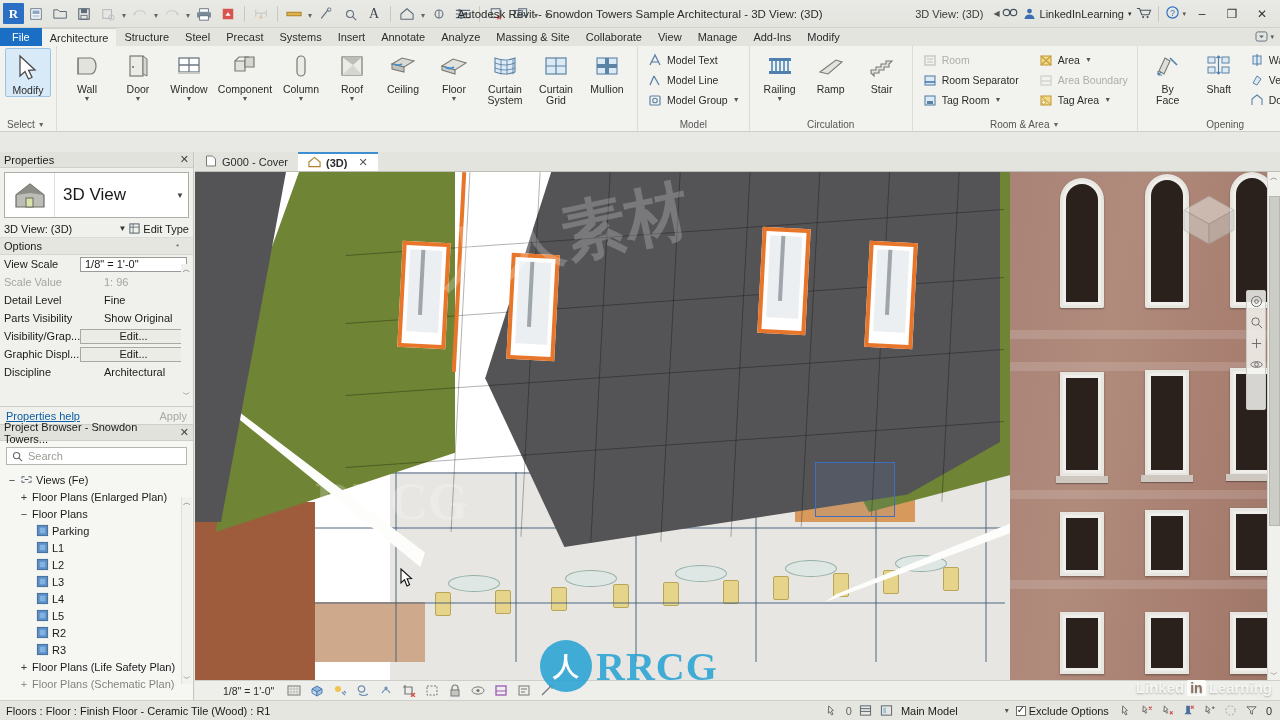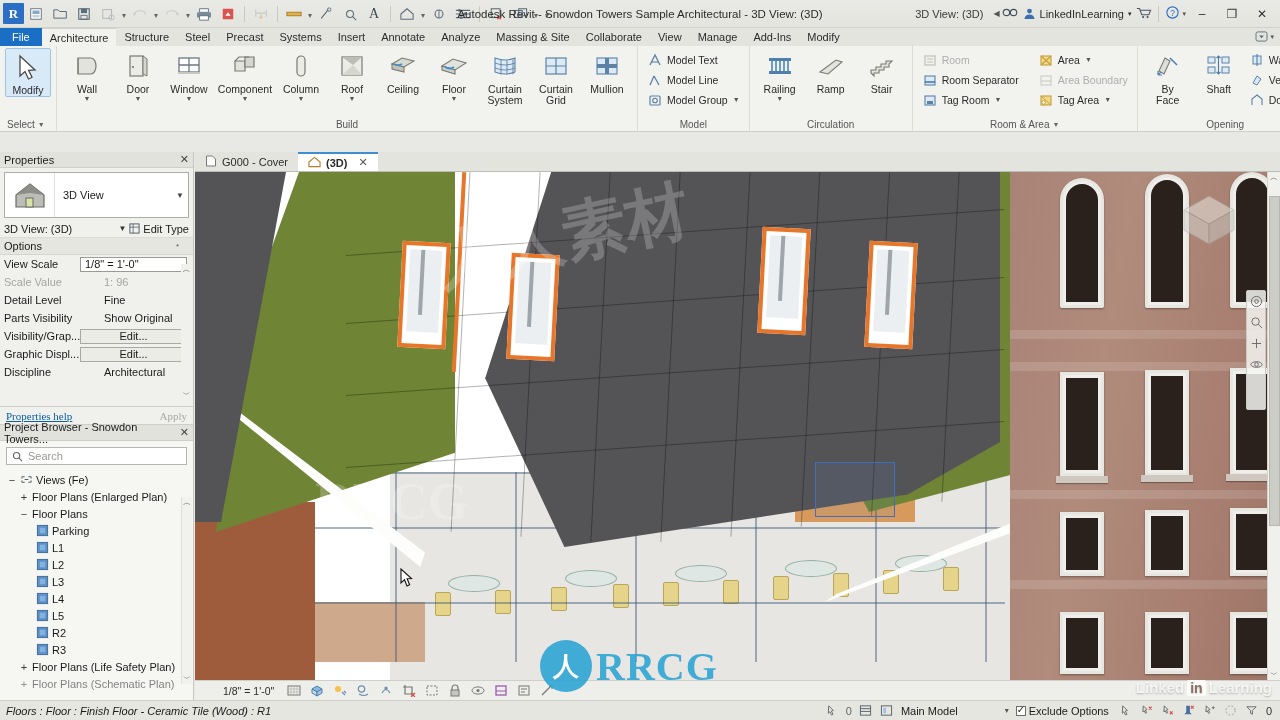--- a/index.html
+++ b/index.html
@@ -107,21 +107,21 @@
   .pal-hdr {
     height: 16px; background: #e2e2dd; border-bottom: 1px solid #cfcfc9;
     display: flex; align-items: center; padding: 0 4px; font-size: 11px; color: #1a1a1a;
   }
   .pal-hdr .x { margin-left: auto; font-size: 11px; color: #444; }
   .type-sel {
     margin: 4px 4px 2px 4px; height: 46px; background: #fff; border: 1px solid #aeaea8;
     display: flex; align-items: center;
   }
   .type-thumb { width: 50px; height: 44px; display:flex; align-items:center; justify-content:center; border-right:1px solid #e0e0da;}
-  .type-name { flex: 1; padding-left: 8px; font-size: 11px; }
+  .type-name { flex: 1; padding-left: 8px; font-size: 17px; }
   .type-caret { width: 16px; text-align:center; font-size: 8px; color:#444; }
   .type-row {
     display: flex; align-items: center; height: 18px; padding: 0 4px; gap: 3px;
     border-bottom: 1px solid #dcdcd6; font-size: 11px;
   }
   .type-row .tname { flex: 1; }
   .type-row .cv { font-size: 8px; color: #333; }
   .edit-type { display: flex; align-items: center; gap: 3px; font-size: 11px; }
   .grp-row {
     display: flex; align-items: center; height: 17px; padding: 0 4px;
@@ -136,21 +136,21 @@
   .prow .vbox {
     flex: 1; margin-right: 6px; height: 15px; background: #fff; border: 1px solid #9b9b95;
     display: flex; align-items: center; padding-left: 4px;
   }
   .prow .vbtn {
     flex: 1; margin-right: 6px; height: 15px; background: #ececE7; border: 1px solid #a9a9a3;
     display: flex; align-items: center; justify-content: center;
   }
   .props-foot {
     margin-top: auto; height: 18px; display: flex; align-items: center;
-    border-top: 1px solid #cfcfc9; padding: 0 6px; background: #f0f0ec; font-family: Liberation Serif, serif;
+    border-top: 1px solid #cfcfc9; padding: 0 6px; background: #f0f0ec;
   }
   .props-foot a { color: #0b5fa5; text-decoration: underline; font-size: 11px; }
   .props-foot .apply { margin-left: auto; color: #a9a9a4; font-size: 11px; }
   .vscroll-mini {
     position: absolute; right: 1px; top: 112px; width: 11px; bottom: 24px;
     background: #f0f0ec; display: flex; flex-direction: column; align-items: center;
     justify-content: space-between; color: #666; font-size: 8px;
   }
 
   
@@ -264,21 +264,21 @@
   }
   .vcb .ci { width: 15px; height: 15px; display:flex; align-items:center; justify-content:center; color:#4a5a6a; }
   .vcb .scale { color:#2b2b2b; margin-right: 4px; }
 
   
   .status {
     position: absolute; left: 0; bottom: 0; width: 1280px; height: 20px;
     background: #e6e6e1; border-top: 1px solid #cfcfc9;
     display: flex; align-items: center; font-size: 11px; color: #1a1a1a;
   }
-  .status .sel-txt { padding-left: 6px; font-style: italic; }
+  .status .sel-txt { padding-left: 6px; }
   .status .smid { margin-left: auto; display: flex; align-items: center; gap: 7px; padding-right: 10px; }
   .status .sright { display: flex; align-items: center; gap: 7px; padding-right: 8px; }
   .status .si { width: 14px; height: 14px; display:flex; align-items:center; justify-content:center; color:#55606b; }
   .status .mm { display:flex; align-items:center; gap:4px; }
   .status .cbx { display:flex; align-items:center; gap:3px; }
   .status .cbx .box { width: 10px; height: 10px; border: 1px solid #6d6d67; background:#fff; position:relative; }
   .status .cbx .box::after { content:"✓"; position:absolute; left:0px; top:-3px; font-size:10px; color:#1a1a1a; }
 
   
   .subs {
@@ -638,21 +638,20 @@
           <div class="gl">
             <svg width="30" height="30" viewBox="0 0 30 30">
                 <rect x="5" y="6" width="20" height="16" fill="#dceaf5" stroke="#5c82a6" stroke-width="1.1"></rect>
                 <rect x="13" y="6" width="4" height="16" fill="#5c82a6"></rect>
                 <rect x="5" y="12" width="20" height="4" fill="#5c82a6"></rect>
               </svg>
           </div>
           <div class="lbl">Mullion</div>
         </div>
       </div>
-      <div class="panel-title">Build</div>
     </div>
 
     <div class="panel">
       <div class="panel-body">
         <div class="smallcol">
           <div class="smallbtn">
             <span class="gl">
               <svg width="14" height="14" viewBox="0 0 14 14">
                   <path d="M2 12 L7 2 L12 12" fill="none" stroke="#5c82a6" stroke-width="1.3"></path>
                   <path d="M4 9 h6" stroke="#5c82a6" stroke-width="1.1"></path>

